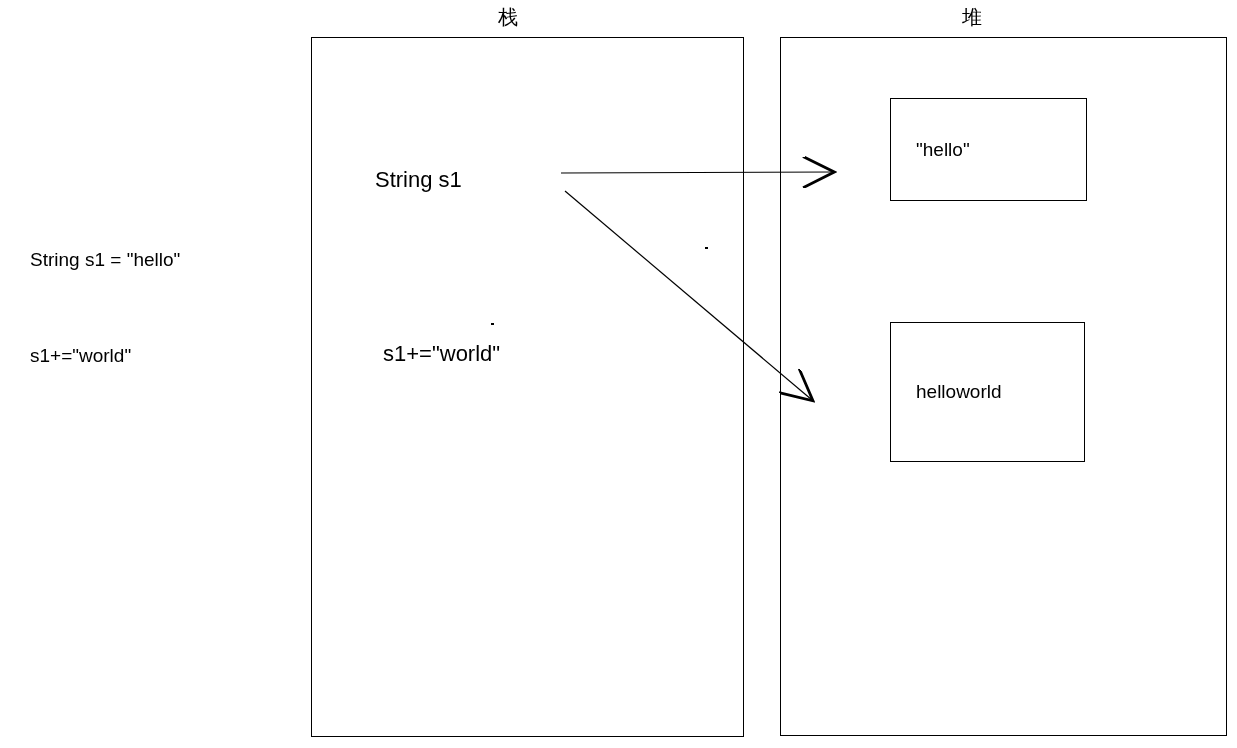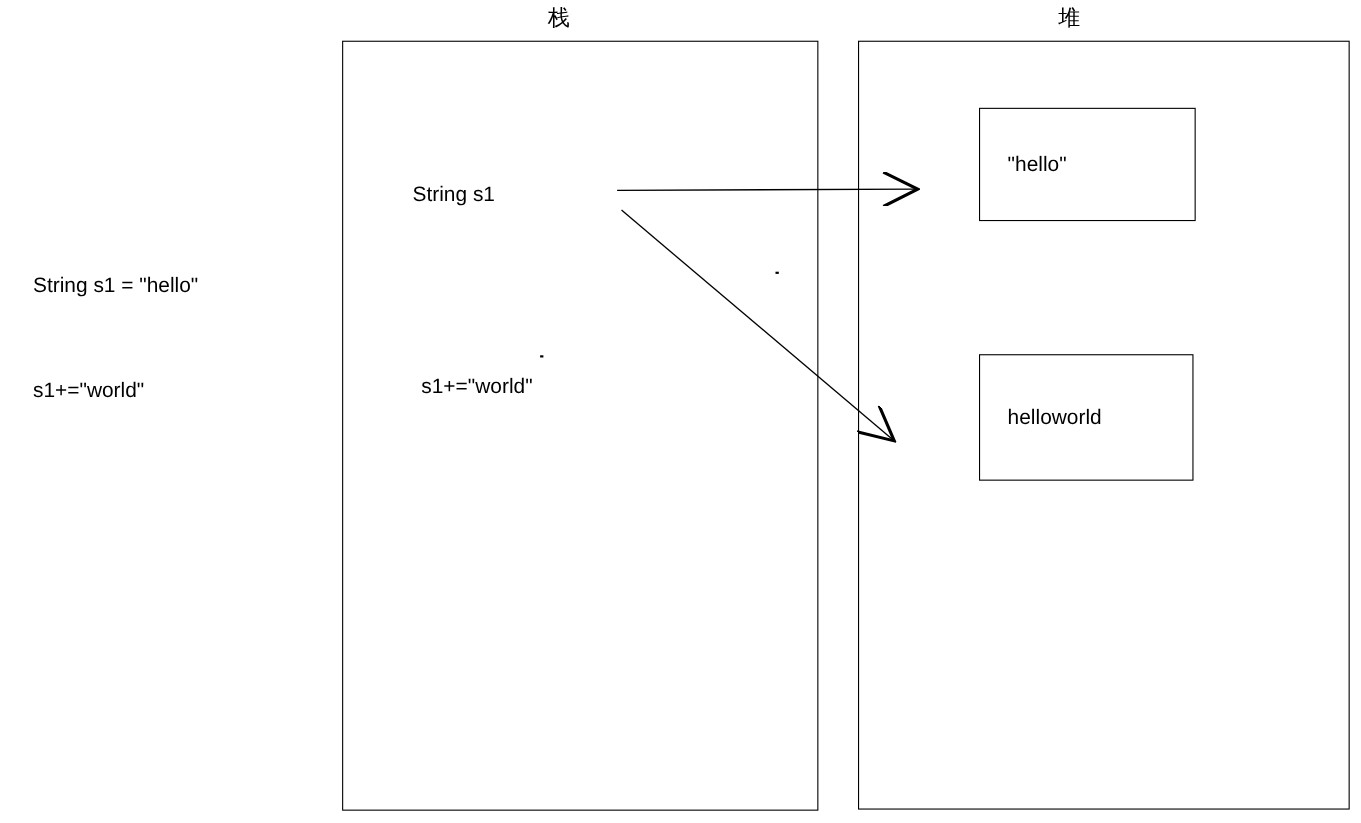--- a/index.html
+++ b/index.html
@@ -27,35 +27,35 @@
   }
   .title-stack { left: 498px; }
   .title-heap  { left: 962px; }
   .big-box {
     border: 1.5px solid #000;
     background: transparent;
   }
   .stack-box { left: 311px; top: 37px; width: 433px; height: 700px; }
   .heap-box  { left: 780px; top: 37px; width: 447px; height: 699px; }
   .stack-label {
-    font-size: 19px;
+    font-size: 22px;
     white-space: pre;
   }
   .stack-var    { left: 375px; top: 167px; }
   .stack-append { left: 383px; top: 341px; }
   .obj-box {
     border: 1px solid #000;
     display: flex;
     align-items: center;
     padding-left: 25px;
     font-size: 19px;
     white-space: pre;
   }
   .obj-hello      { left: 890px; top: 98px;  width: 197px; height: 103px; }
-  .obj-helloworld { left: 890px; top: 322px; width: 195px; height: 115px; }
+  .obj-helloworld { left: 890px; top: 322px; width: 195px; height: 140px; }
   .arrow-layer {
     left: 0; top: 0;
     width: 1237px;
     height: 748px;
     pointer-events: none;
   }
   .stray-dot {
     width: 3px;
     height: 2px;
     background: #000;

